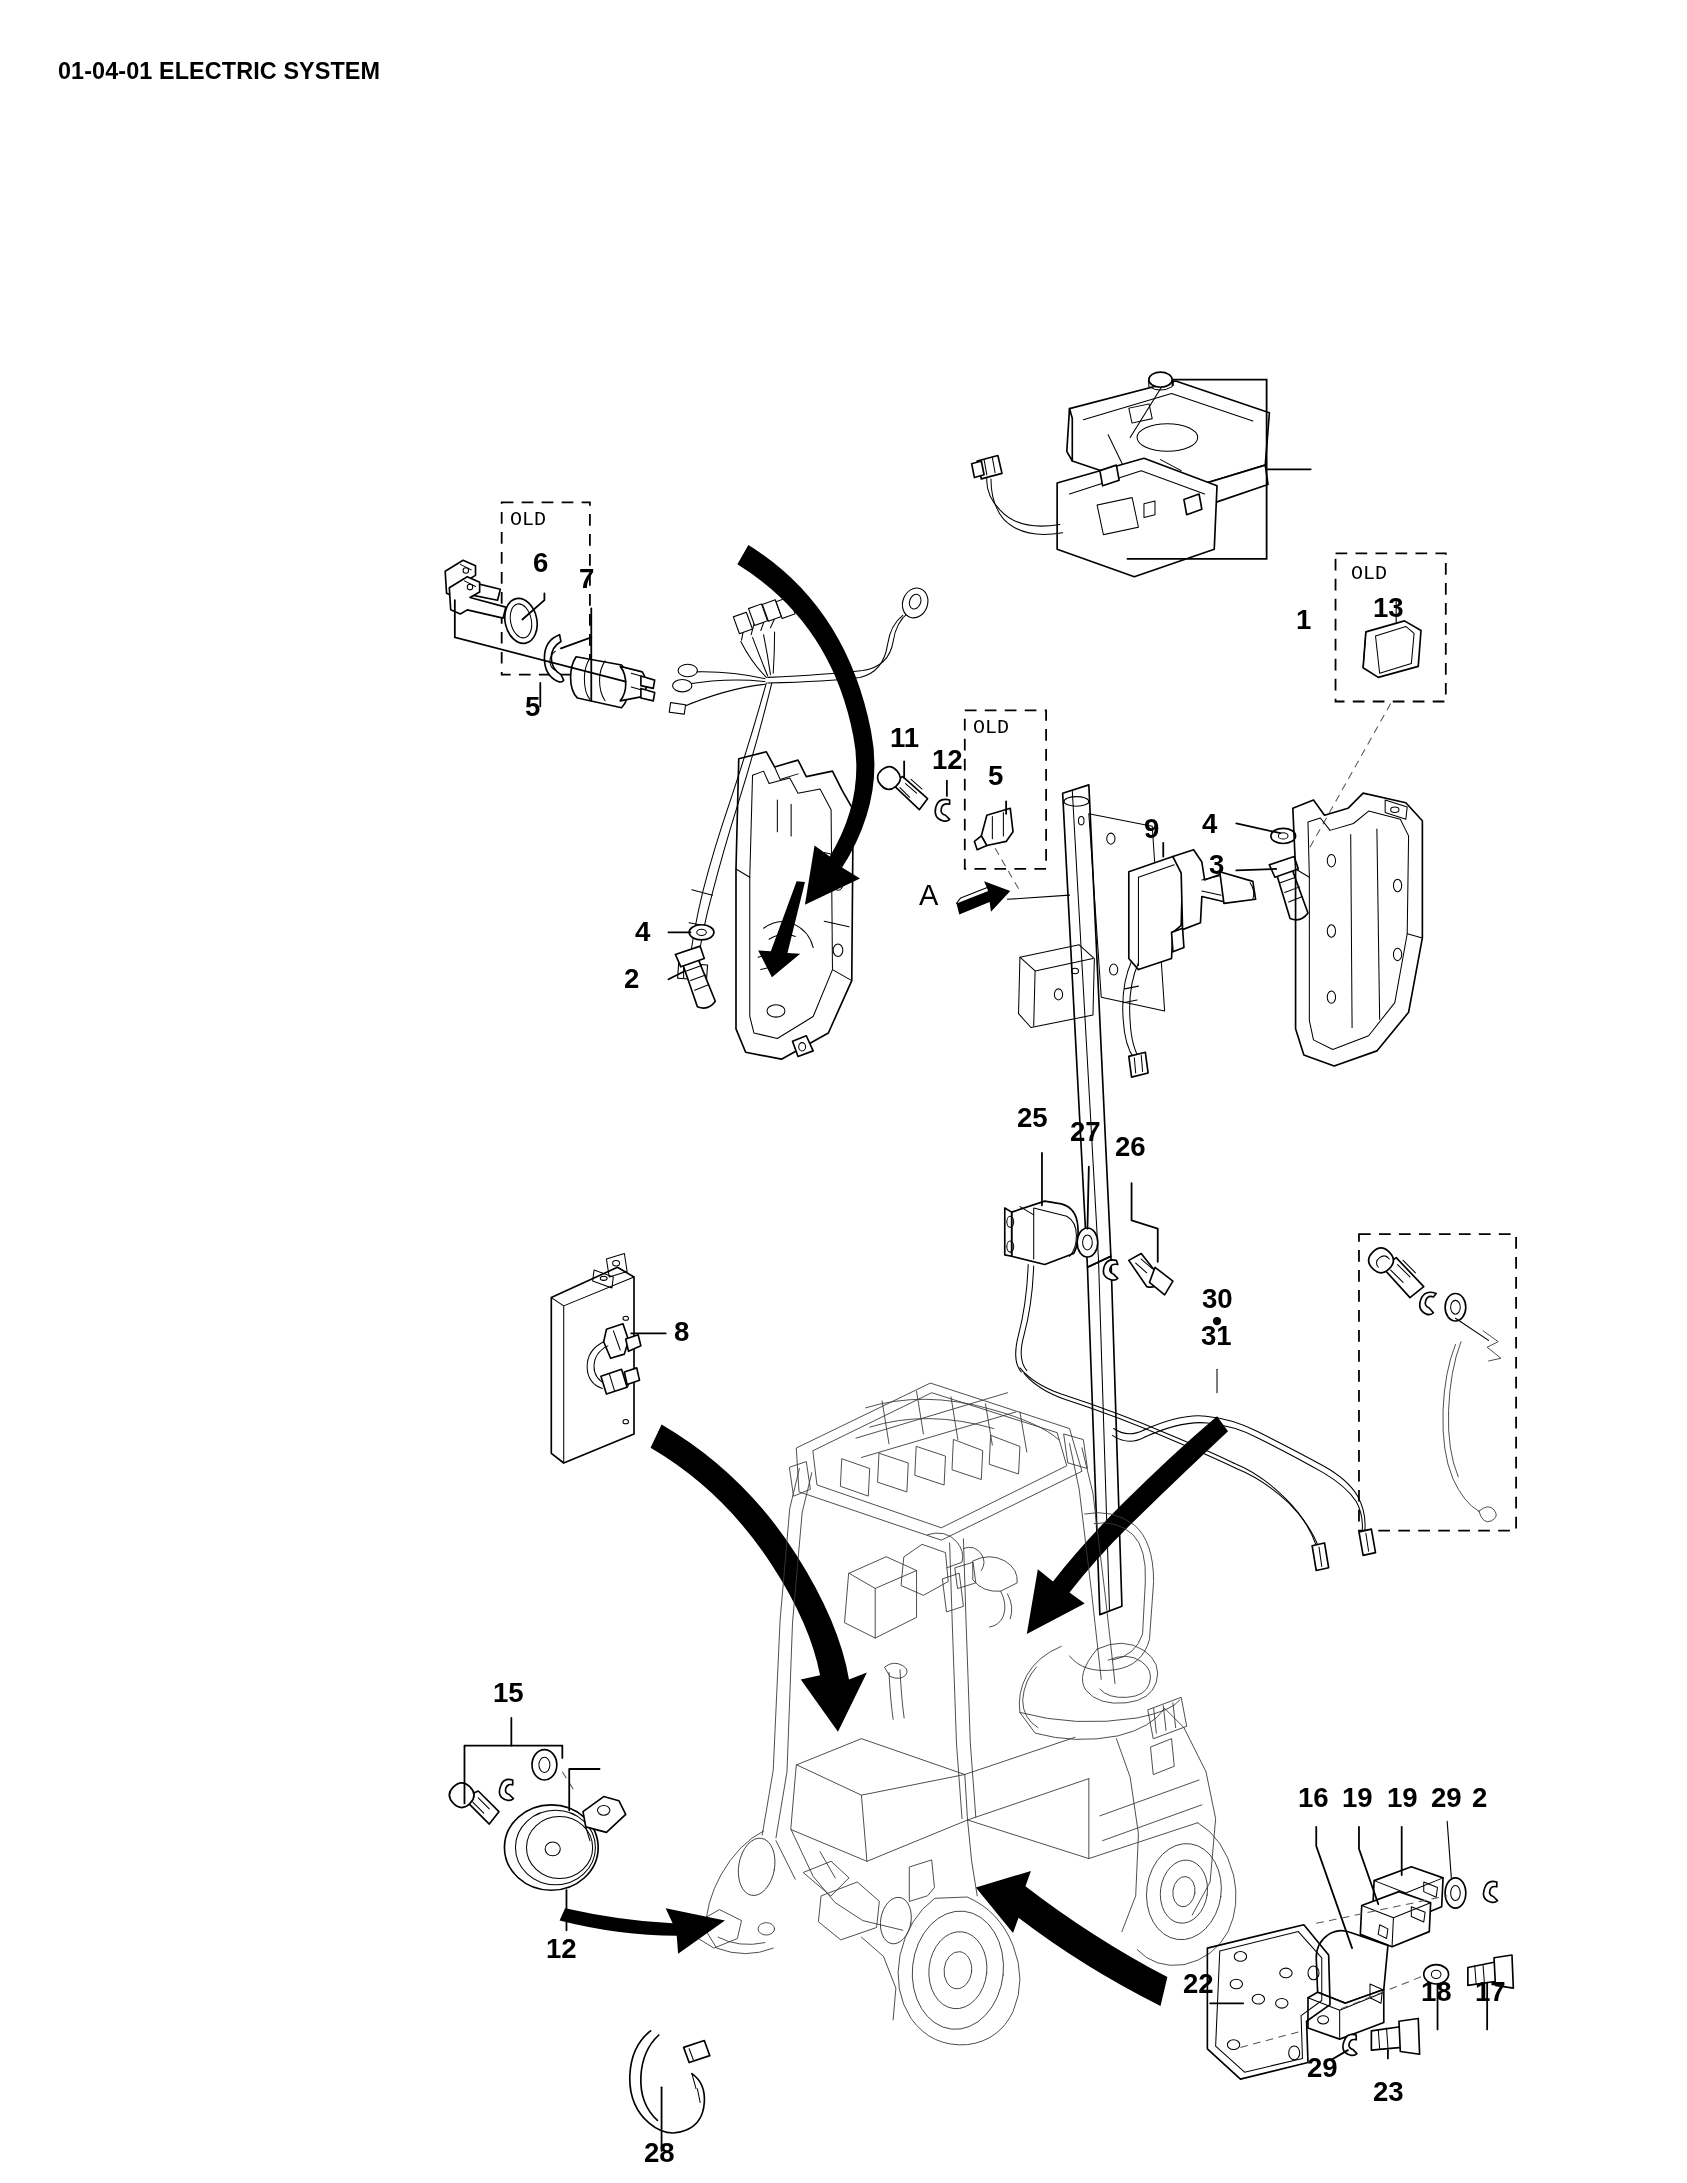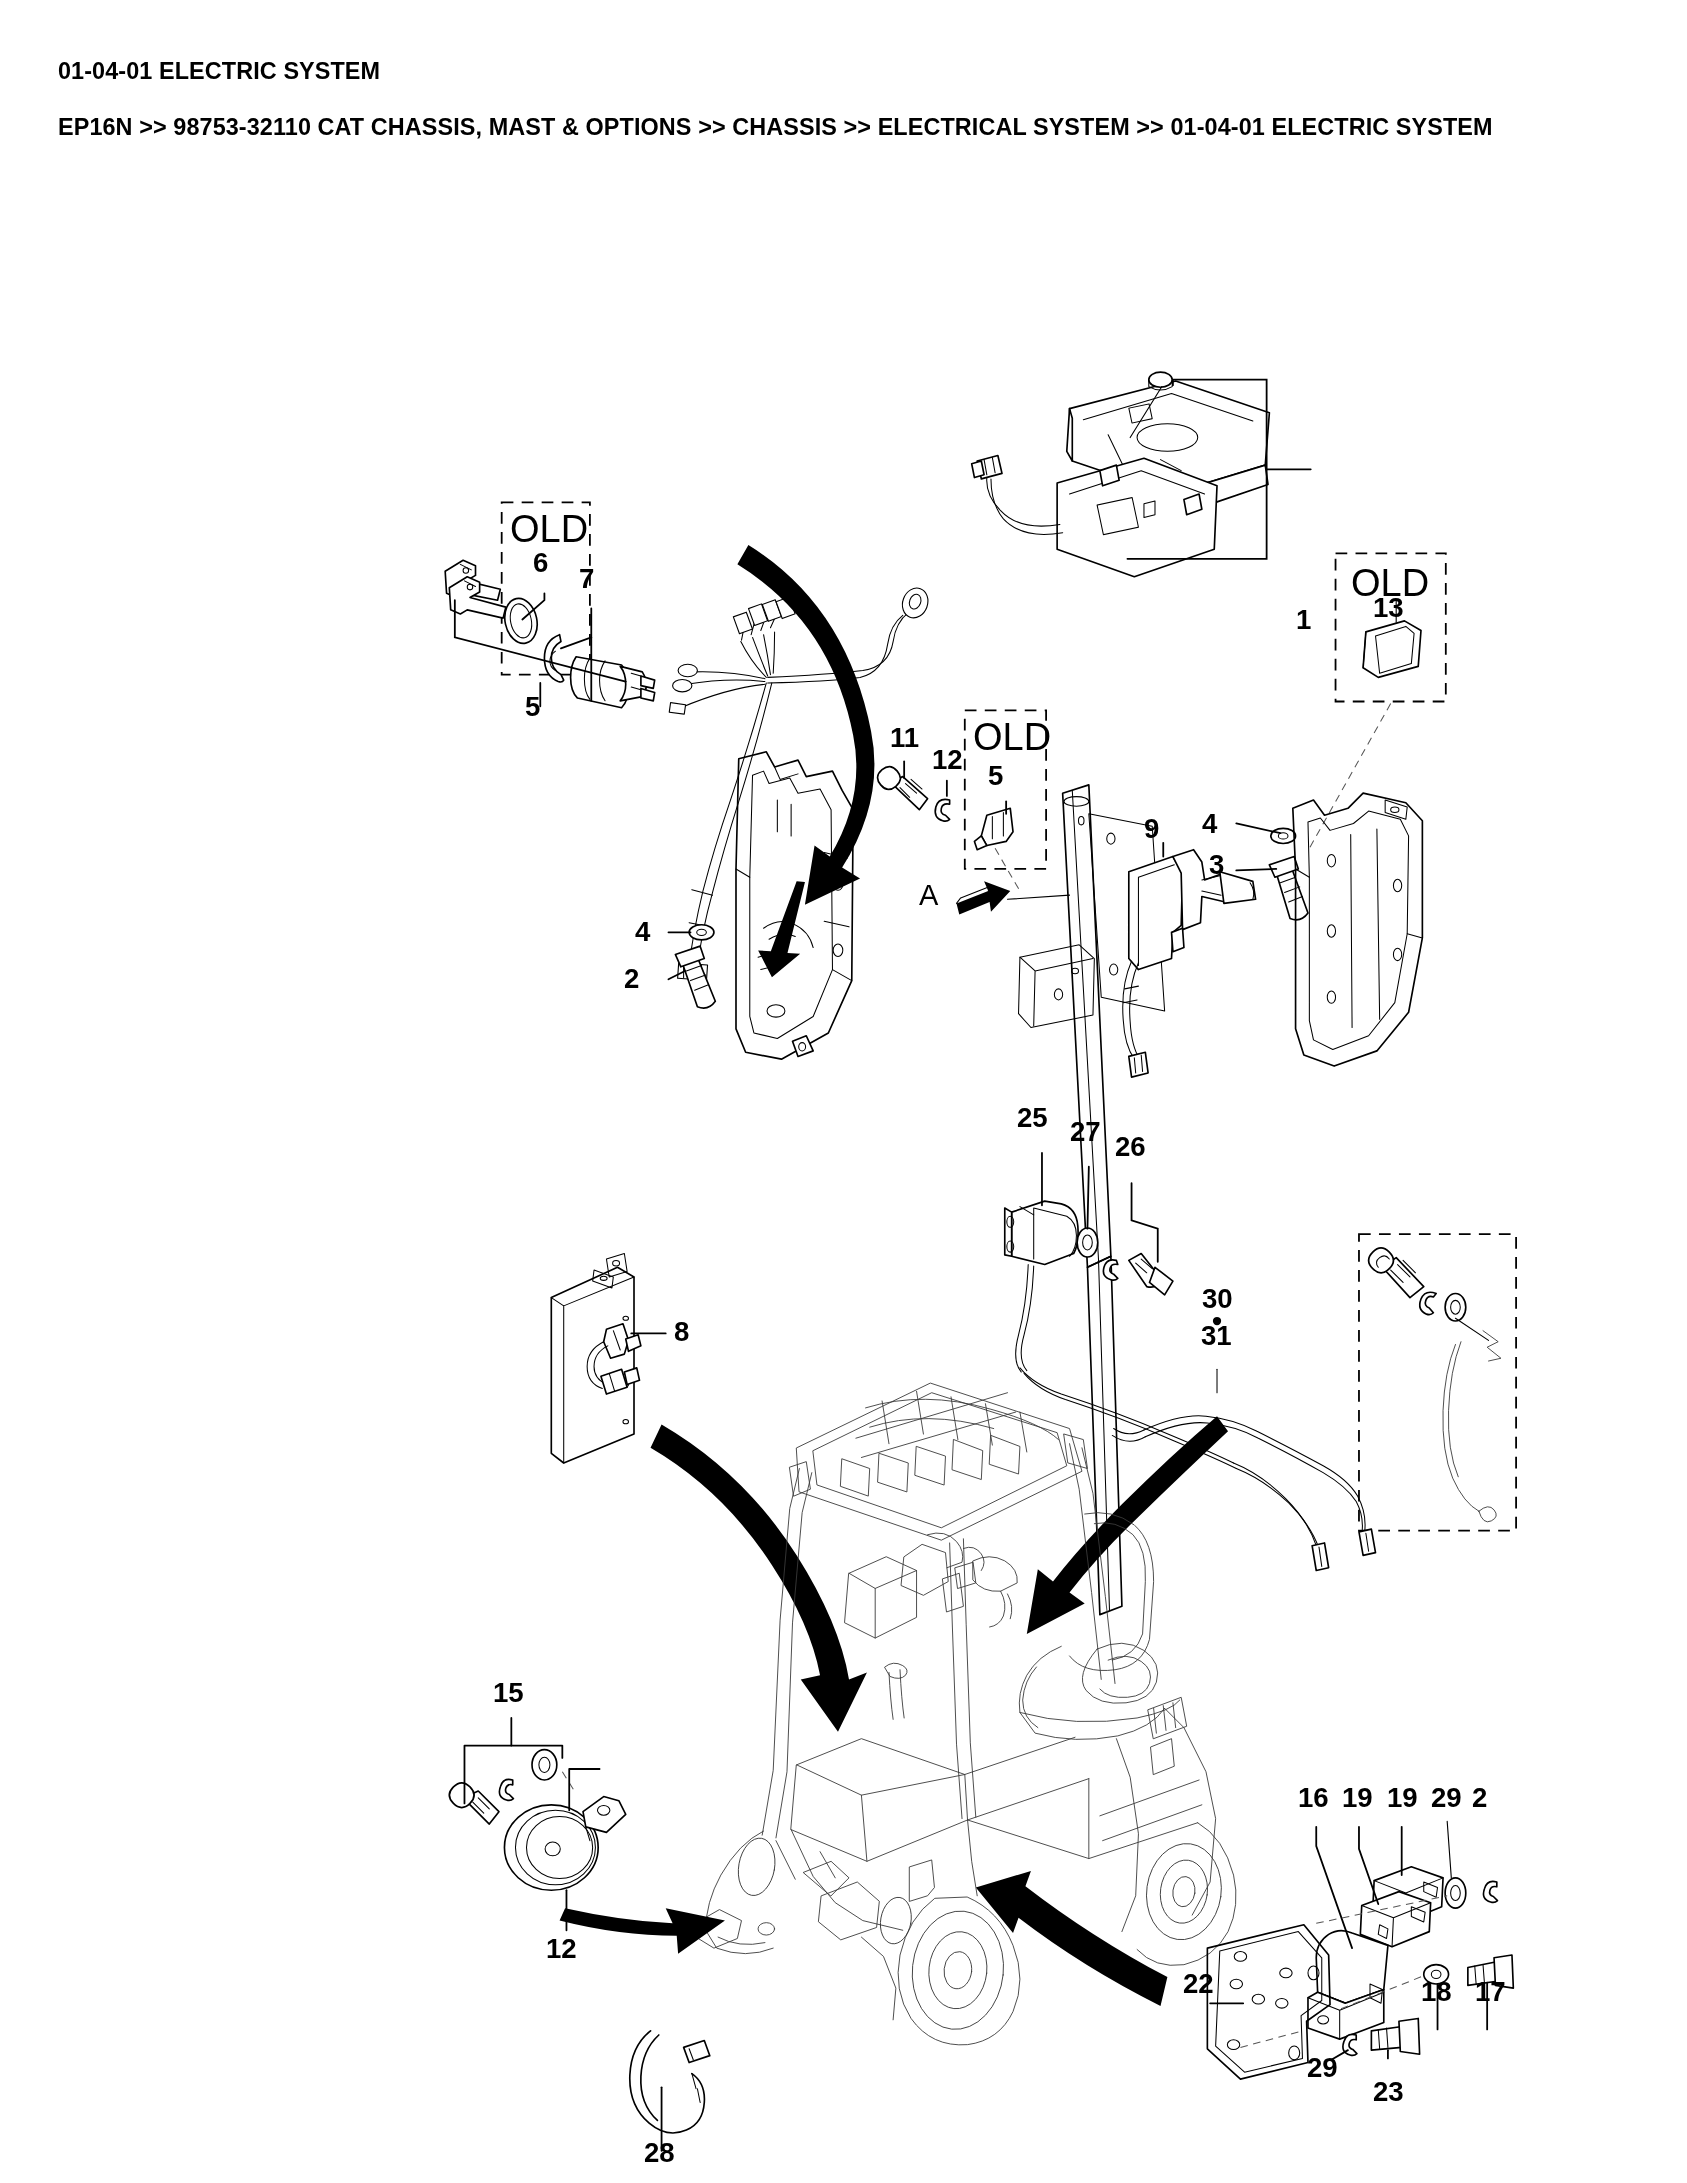--- a/index.html
+++ b/index.html
@@ -28,36 +28,35 @@
 
   
   .callout{
     position:absolute;
     font-family:"Liberation Sans","DejaVu Sans",sans-serif;
     font-size:27.6px;font-weight:700;line-height:1;
     color:#000;white-space:nowrap;
   }
   .oldtag{
     position:absolute;
-    font-family:Liberation Sans, sans-serif;
-    font-size:38px;font-weight:400;line-height:1;color:#000;white-space:nowrap;
+    font-family:Liberation Mono, monospace;
+    font-size:20px;font-weight:400;line-height:1;color:#000;white-space:nowrap;
   }
   .alabel{
     position:absolute;
     font-family:"Liberation Sans","DejaVu Sans",sans-serif;
     font-size:29px;font-weight:400;color:#000;
   }
 </style>
 </head>
 <body>
 
 <div id="page">
 
   <div class="hdr-title">01-04-01 ELECTRIC SYSTEM</div>
-  <div class="hdr-crumb">EP16N &gt;&gt; 98753-32110 CAT CHASSIS, MAST &amp; OPTIONS &gt;&gt; CHASSIS &gt;&gt; ELECTRICAL SYSTEM &gt;&gt; 01-04-01 ELECTRIC SYSTEM</div>
 
   <div id="canvas">
   <svg width="1687" height="2025" viewBox="0 0 2448 2938" xmlns="http://www.w3.org/2000/svg">
     <defs>
       <style>
         .ln{fill:none;stroke:#000;stroke-width:2.4;stroke-linejoin:round;stroke-linecap:round;}
         .lnT{fill:none;stroke:#000;stroke-width:1.5;stroke-linejoin:round;stroke-linecap:round;}
         .lnF{fill:none;stroke:#3a3a3a;stroke-width:1.3;stroke-linejoin:round;stroke-linecap:round;}
         .lead{fill:none;stroke:#000;stroke-width:2.6;stroke-linecap:round;}
         .leadT{fill:none;stroke:#000;stroke-width:1.6;stroke-linecap:round;}

